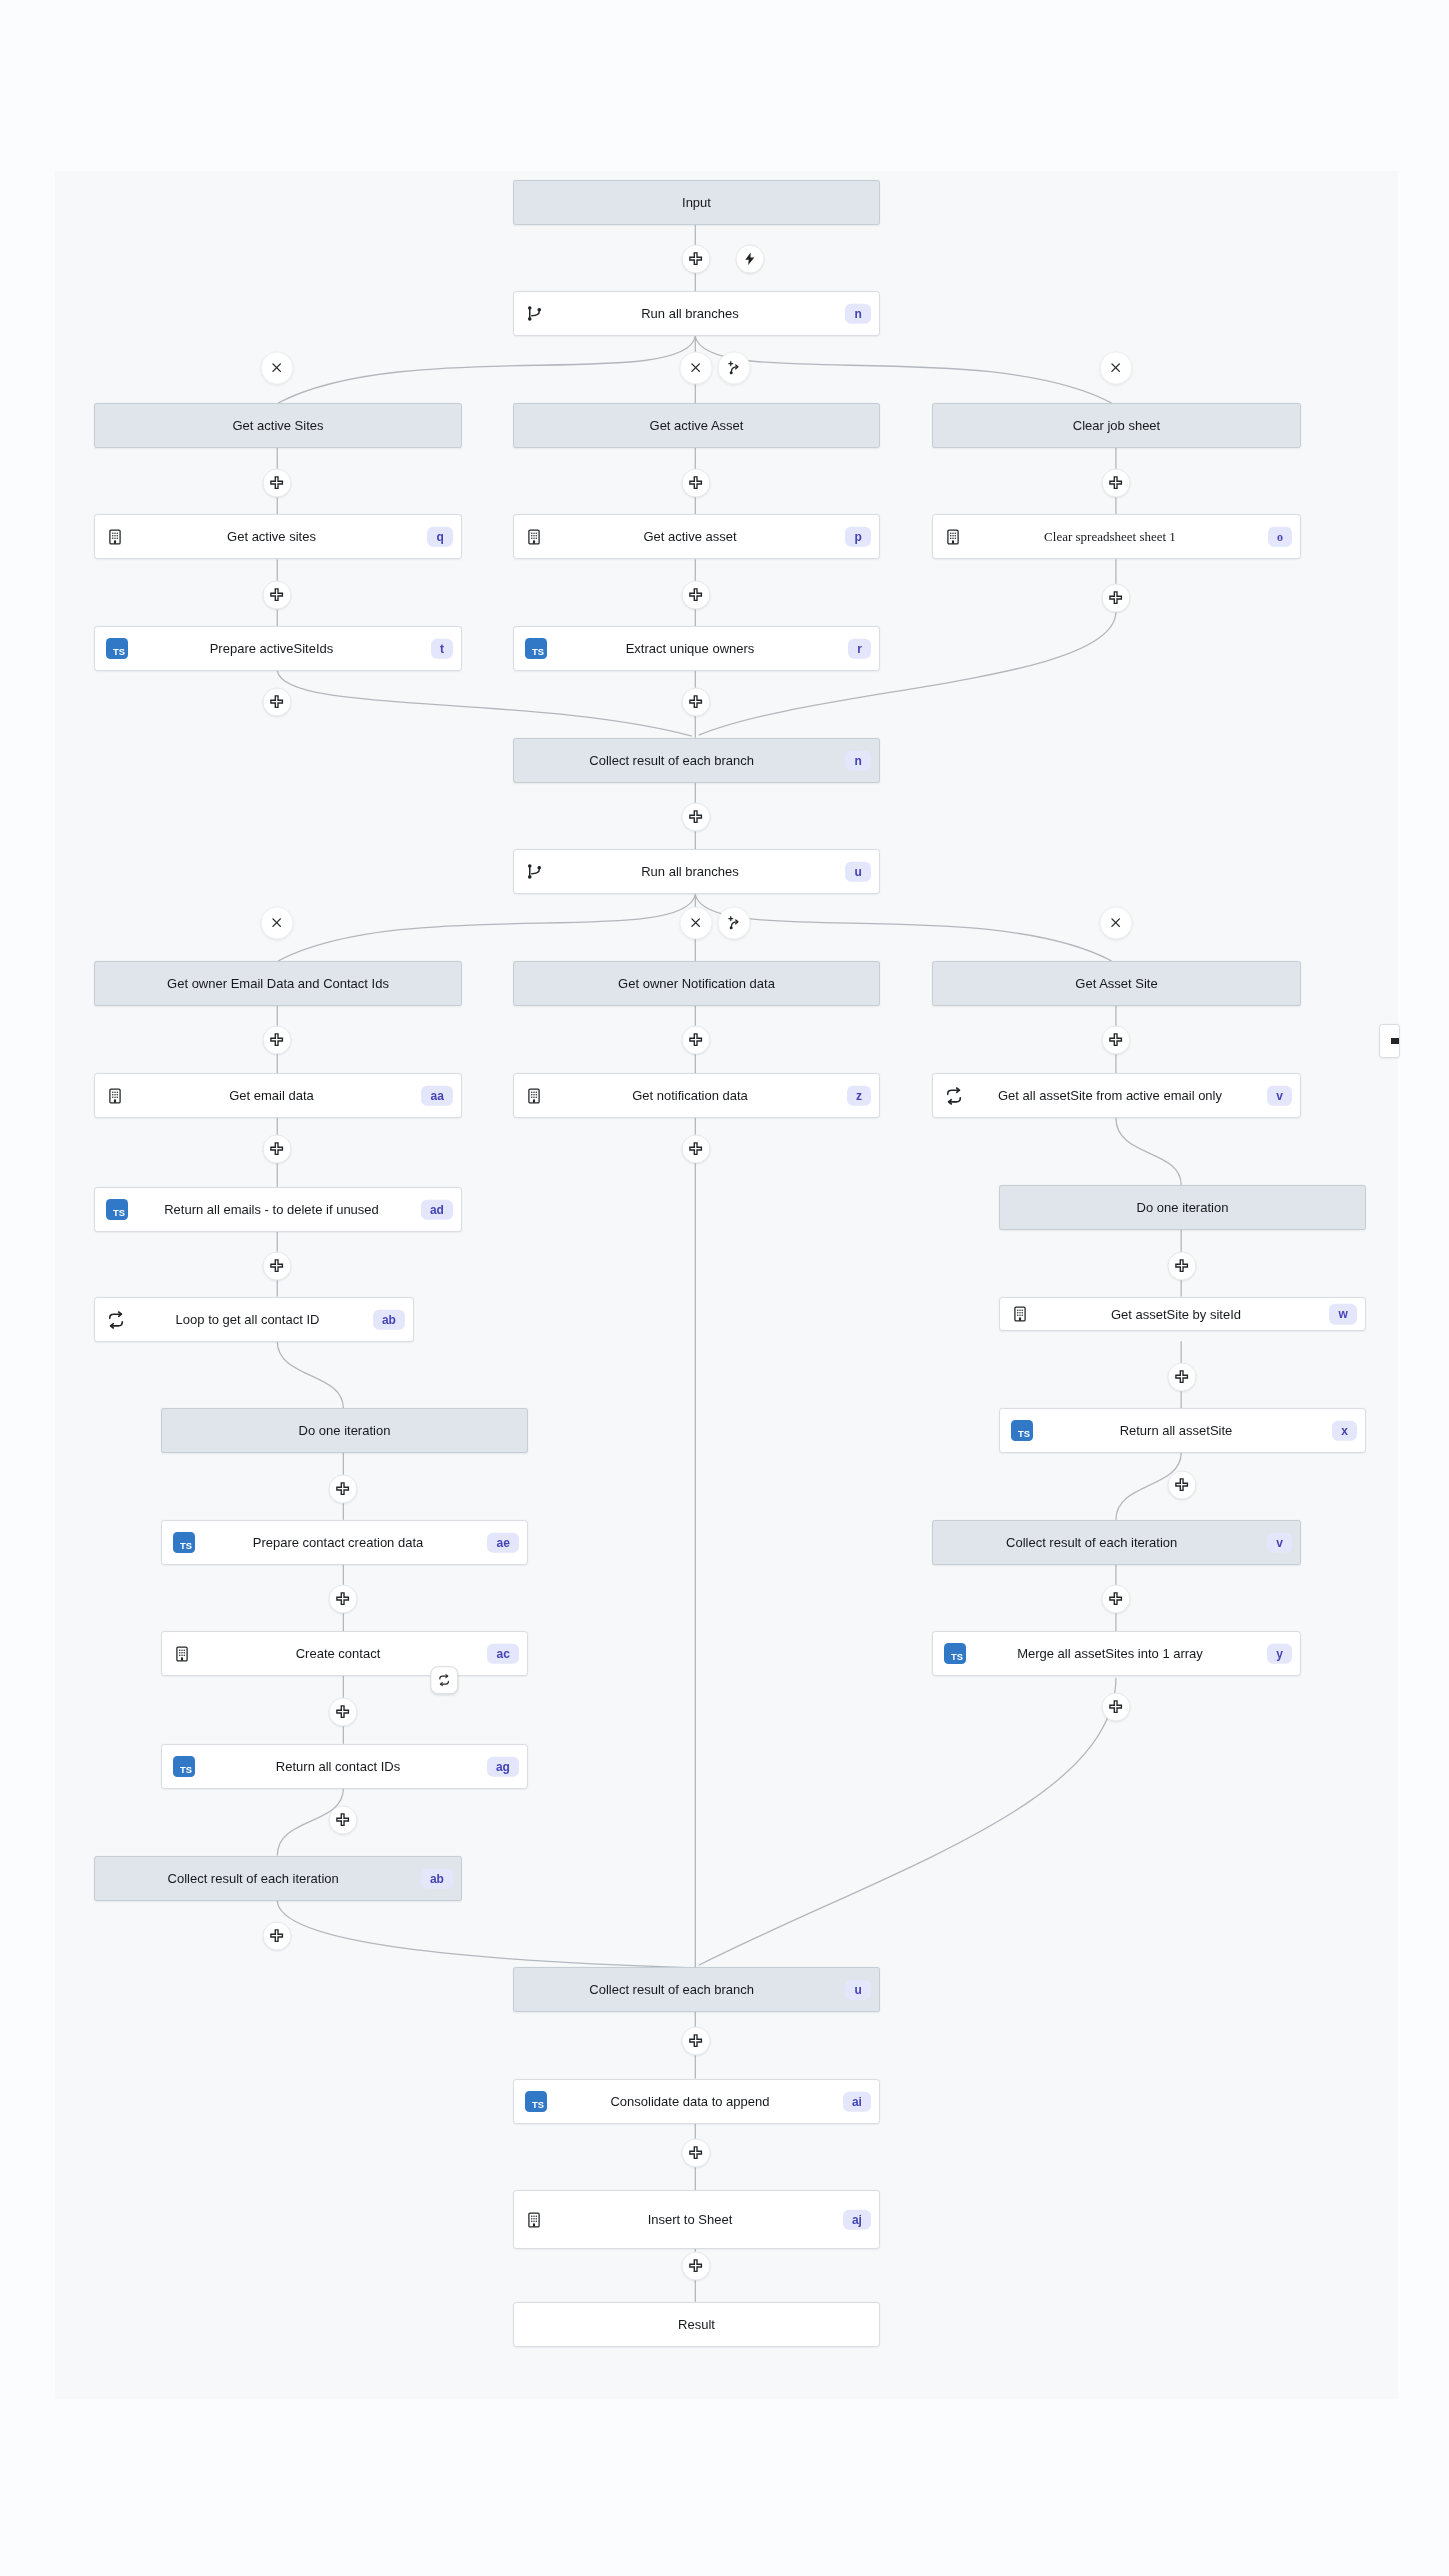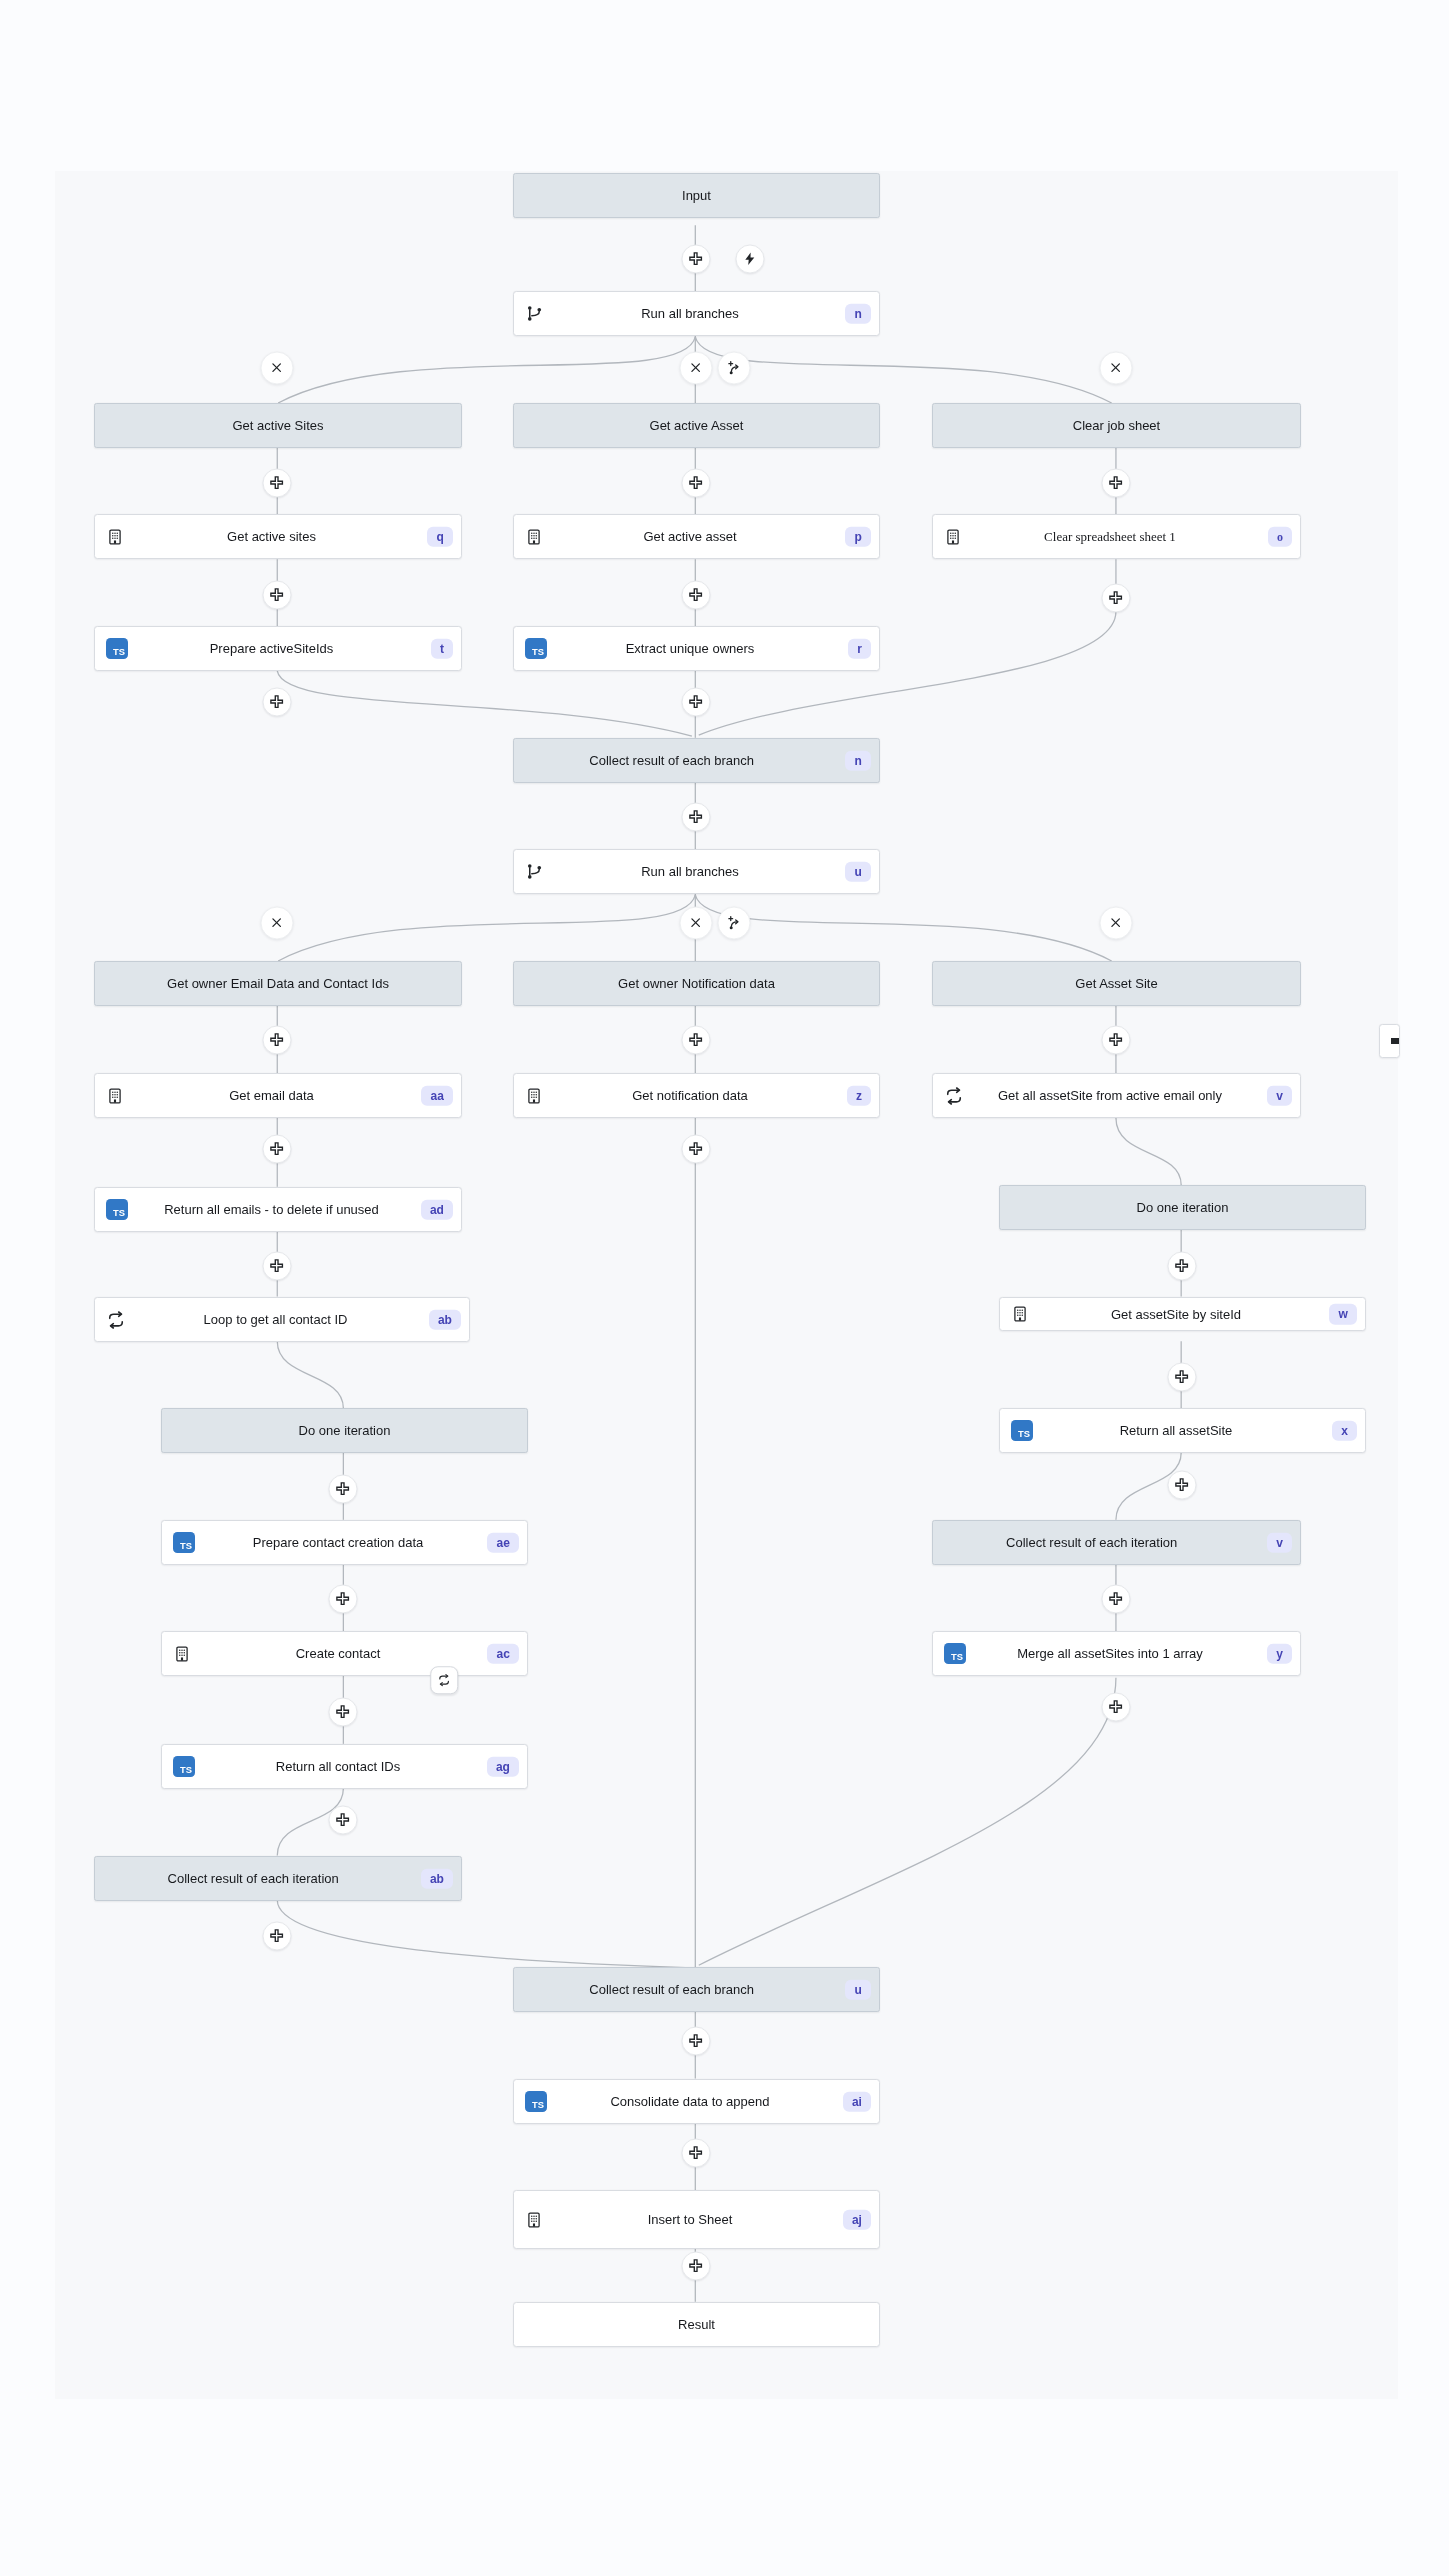--- a/index.html
+++ b/index.html
@@ -75,21 +75,21 @@
       <path d="M400 1822 L400 1900"></path>
       <path d="M1300 1822 L1300 1900"></path>
       <path d="M400 1952 L400 2031"></path>
       <path d="M1300 1954 C1300 2100 1030 2180 814 2289"></path>
       <path d="M400 2083 C400 2126 323 2116 323 2161"></path>
       <path d="M323 2213 C323 2266 560 2284 806 2292"></path>
       <path d="M810 2343 L810 2421"></path>
       <path d="M810 2473 L810 2551"></path>
       <path d="M810 2603 L810 2681"></path>
     </svg>
-    <div class="node kind-header" style="left:513px;top:173px;width:367px;height:45px;">
+    <div class="node kind-header" style="left:513px;top:180px;width:367px;height:45px;">
       <span class="lbl">Input</span>
     </div>
     <div class="node kind-white" style="left:513px;top:291px;width:367px;height:45px;">
       <span class="icon-left">
         <svg width="19" height="19" viewBox="0 0 24 24">
           <g fill="none" stroke="#222528" stroke-width="1.9" stroke-linecap="round">
             <path d="M6 7.5 V16.5"></path>
             <path d="M18 9.5 C18 13.4 13.5 14.6 8.6 14.8"></path>
           </g>
           <g fill="#222528">
@@ -283,21 +283,21 @@
         <span class="tsbadge">
           <i>TS</i>
         </span>
       </span>
       <span class="lbl">Return all emails - to delete if unused</span>
       <span class="badge">ad</span>
     </div>
     <div class="node kind-header" style="left:999px;top:1185px;width:367px;height:45px;">
       <span class="lbl">Do one iteration</span>
     </div>
-    <div class="node kind-white" style="left:94px;top:1297px;width:376px;height:45px;">
+    <div class="node kind-white" style="left:94px;top:1297px;width:320px;height:45px;">
       <span class="icon-left">
         <svg width="20" height="20" viewBox="0 0 24 24">
           <g fill="none" stroke="#222528" stroke-width="1.9" stroke-linecap="round" stroke-linejoin="round">
             <path d="M4.5 10 V9 C4.5 6.3 6.7 5 9.2 5 H17.8"></path>
             <path d="M15.2 2.4 L18.6 5 L15.2 7.6"></path>
             <path d="M19.5 14 V15 C19.5 17.7 17.3 19 14.8 19 H6.2"></path>
             <path d="M8.8 16.4 L5.4 19 L8.8 21.6"></path>
           </g>
         </svg>
       </span>

